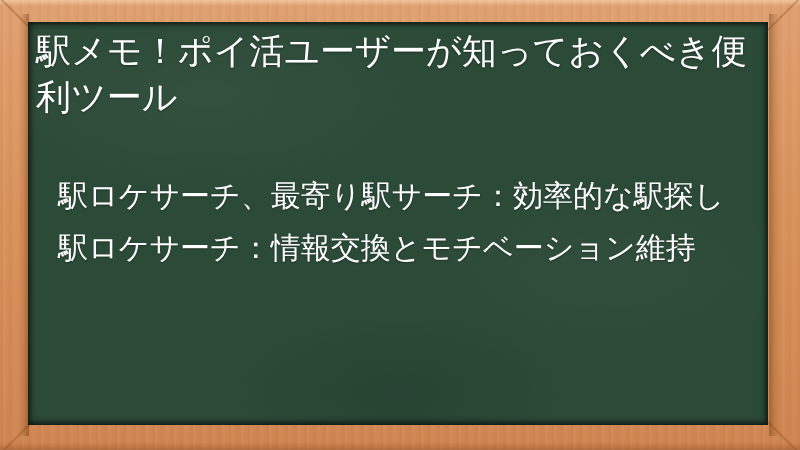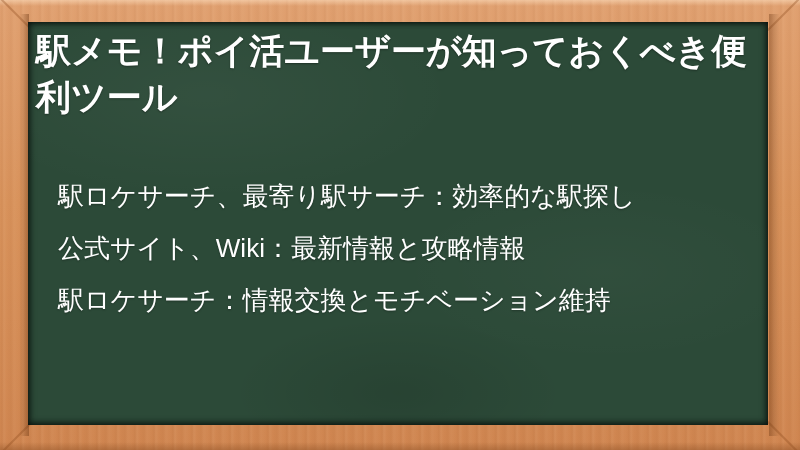--- a/index.html
+++ b/index.html
@@ -124,35 +124,35 @@
   }
 
   #title {
     position: absolute;
     left: 8px;
     top: 6px;
     width: 716px;
     color: #ffffff;
     font-size: 35px;
     line-height: 46px;
-    font-weight: 700;
+    font-weight: 400;
     letter-spacing: 0px;
     text-shadow: 0 1px 2px rgba(0,0,0,0.35);
     white-space: pre-wrap;
   }
 
   #body-lines {
     position: absolute;
     left: 30px;
     top: 148px;
     width: 700px;
   }
   .body-line {
     color: #ffffff;
-    font-size: 26px;
+    font-size: 30px;
     line-height: 52px;
     font-weight: 400;
     white-space: nowrap;
     text-shadow: 0 1px 2px rgba(0,0,0,0.30);
   }
 </style>
 </head>
 <body>
 
 <div id="stage">
@@ -170,21 +170,20 @@
 
   <div id="board">
     <div id="board-dust"></div>
 
     <div id="board-content">
 
       <div id="title">駅メモ！ポイ活ユーザーが知っておくべき便利ツール</div>
 
       <div id="body-lines">
         <div class="body-line">駅ロケサーチ、最寄り駅サーチ：効率的な駅探し</div>
-        <div class="body-line">公式サイト、Wiki：最新情報と攻略情報</div>
         <div class="body-line">駅ロケサーチ：情報交換とモチベーション維持</div>
       </div>
 
     </div>
 
   </div>
 
 </div>
 
 </body></html>

